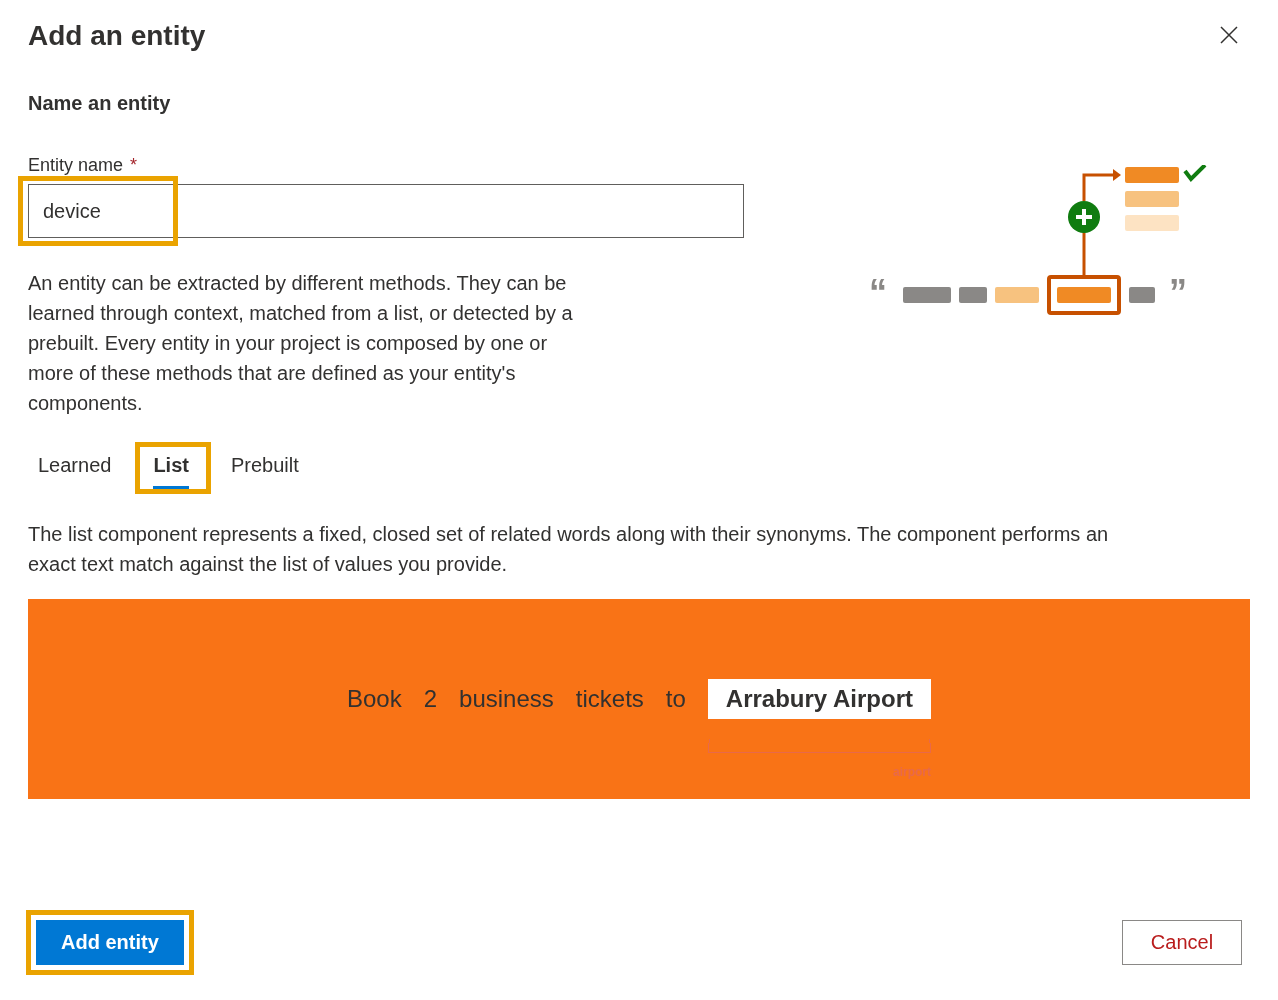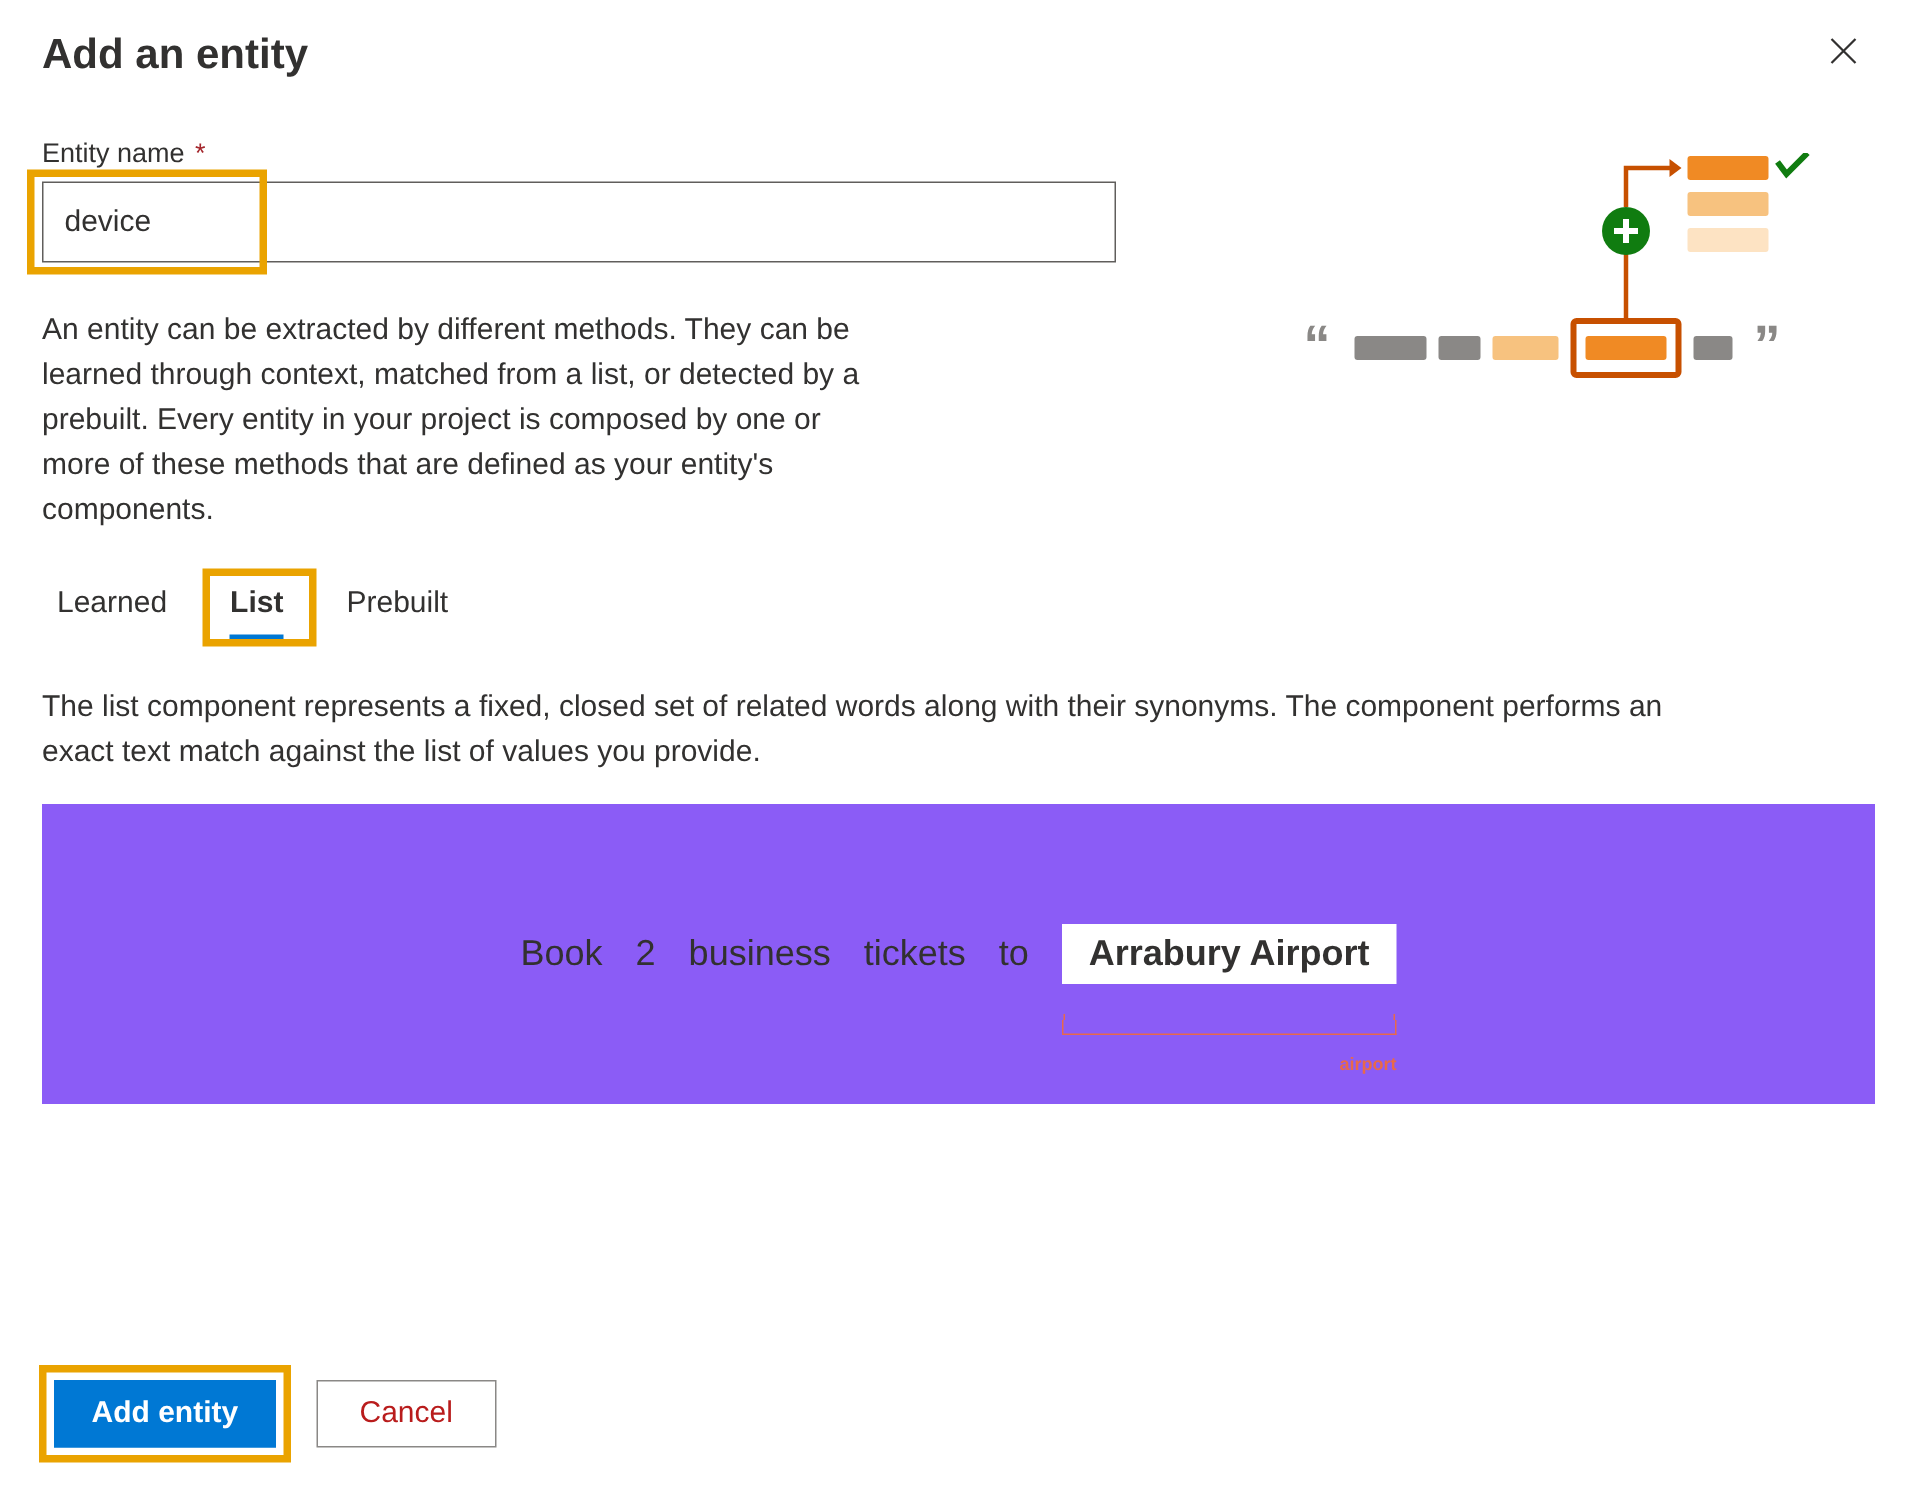--- a/index.html
+++ b/index.html
@@ -134,21 +134,21 @@
   }
   .tab-desc {
     font-size: 20px;
     color: #323130;
     line-height: 1.5;
     margin-top: 36px;
     max-width: 1130px;
   }
   .example-panel {
     margin-top: 20px;
-    background: #8b5cf6;
+    background: #f97316;
     height: 200px;
     display: flex;
     align-items: center;
     justify-content: center;
     padding: 0 40px;
   }
   .example-text {
     display: flex;
     align-items: baseline;
     gap: 22px;
@@ -189,22 +189,22 @@
     position: absolute;
     left: 0;
     right: 0;
     bottom: -60px;
     text-align: right;
     font-size: 12px;
     color: #e8694a;
   }
   .footer {
     display: flex;
-    justify-content: flex-start;
-    gap: 27px;
+    justify-content: space-between;
+    gap: 14px;
     padding: 18px 36px;
     position: relative;
   }
   .btn {
     font-size: 20px;
     font-family: inherit;
     padding: 10px 24px;
     cursor: pointer;
     border: 1px solid #8a8886;
     background: #fff;
@@ -241,20 +241,21 @@
   <div class="dialog-title">Add an entity</div>
   <button class="close-btn">
     <svg width="18" height="18" viewBox="0 0 18 18">
         <path d="M1 1 L17 17 M17 1 L1 17" stroke="#323130" stroke-width="1.5" fill="none"></path>
       </svg>
   </button>
 </div>
 
 <div class="scroll-area">
 
+  <div class="section-label">Name an entity</div>
 
   <div class="top-row">
     <div class="left-col">
       <div class="field-label">
         <span>Entity name</span>
         <span class="req">*</span>
       </div>
       <div class="input-wrap">
         <input type="text" class="entity-input" value="device" style="">
         <div class="highlight-box hl-input"></div>

